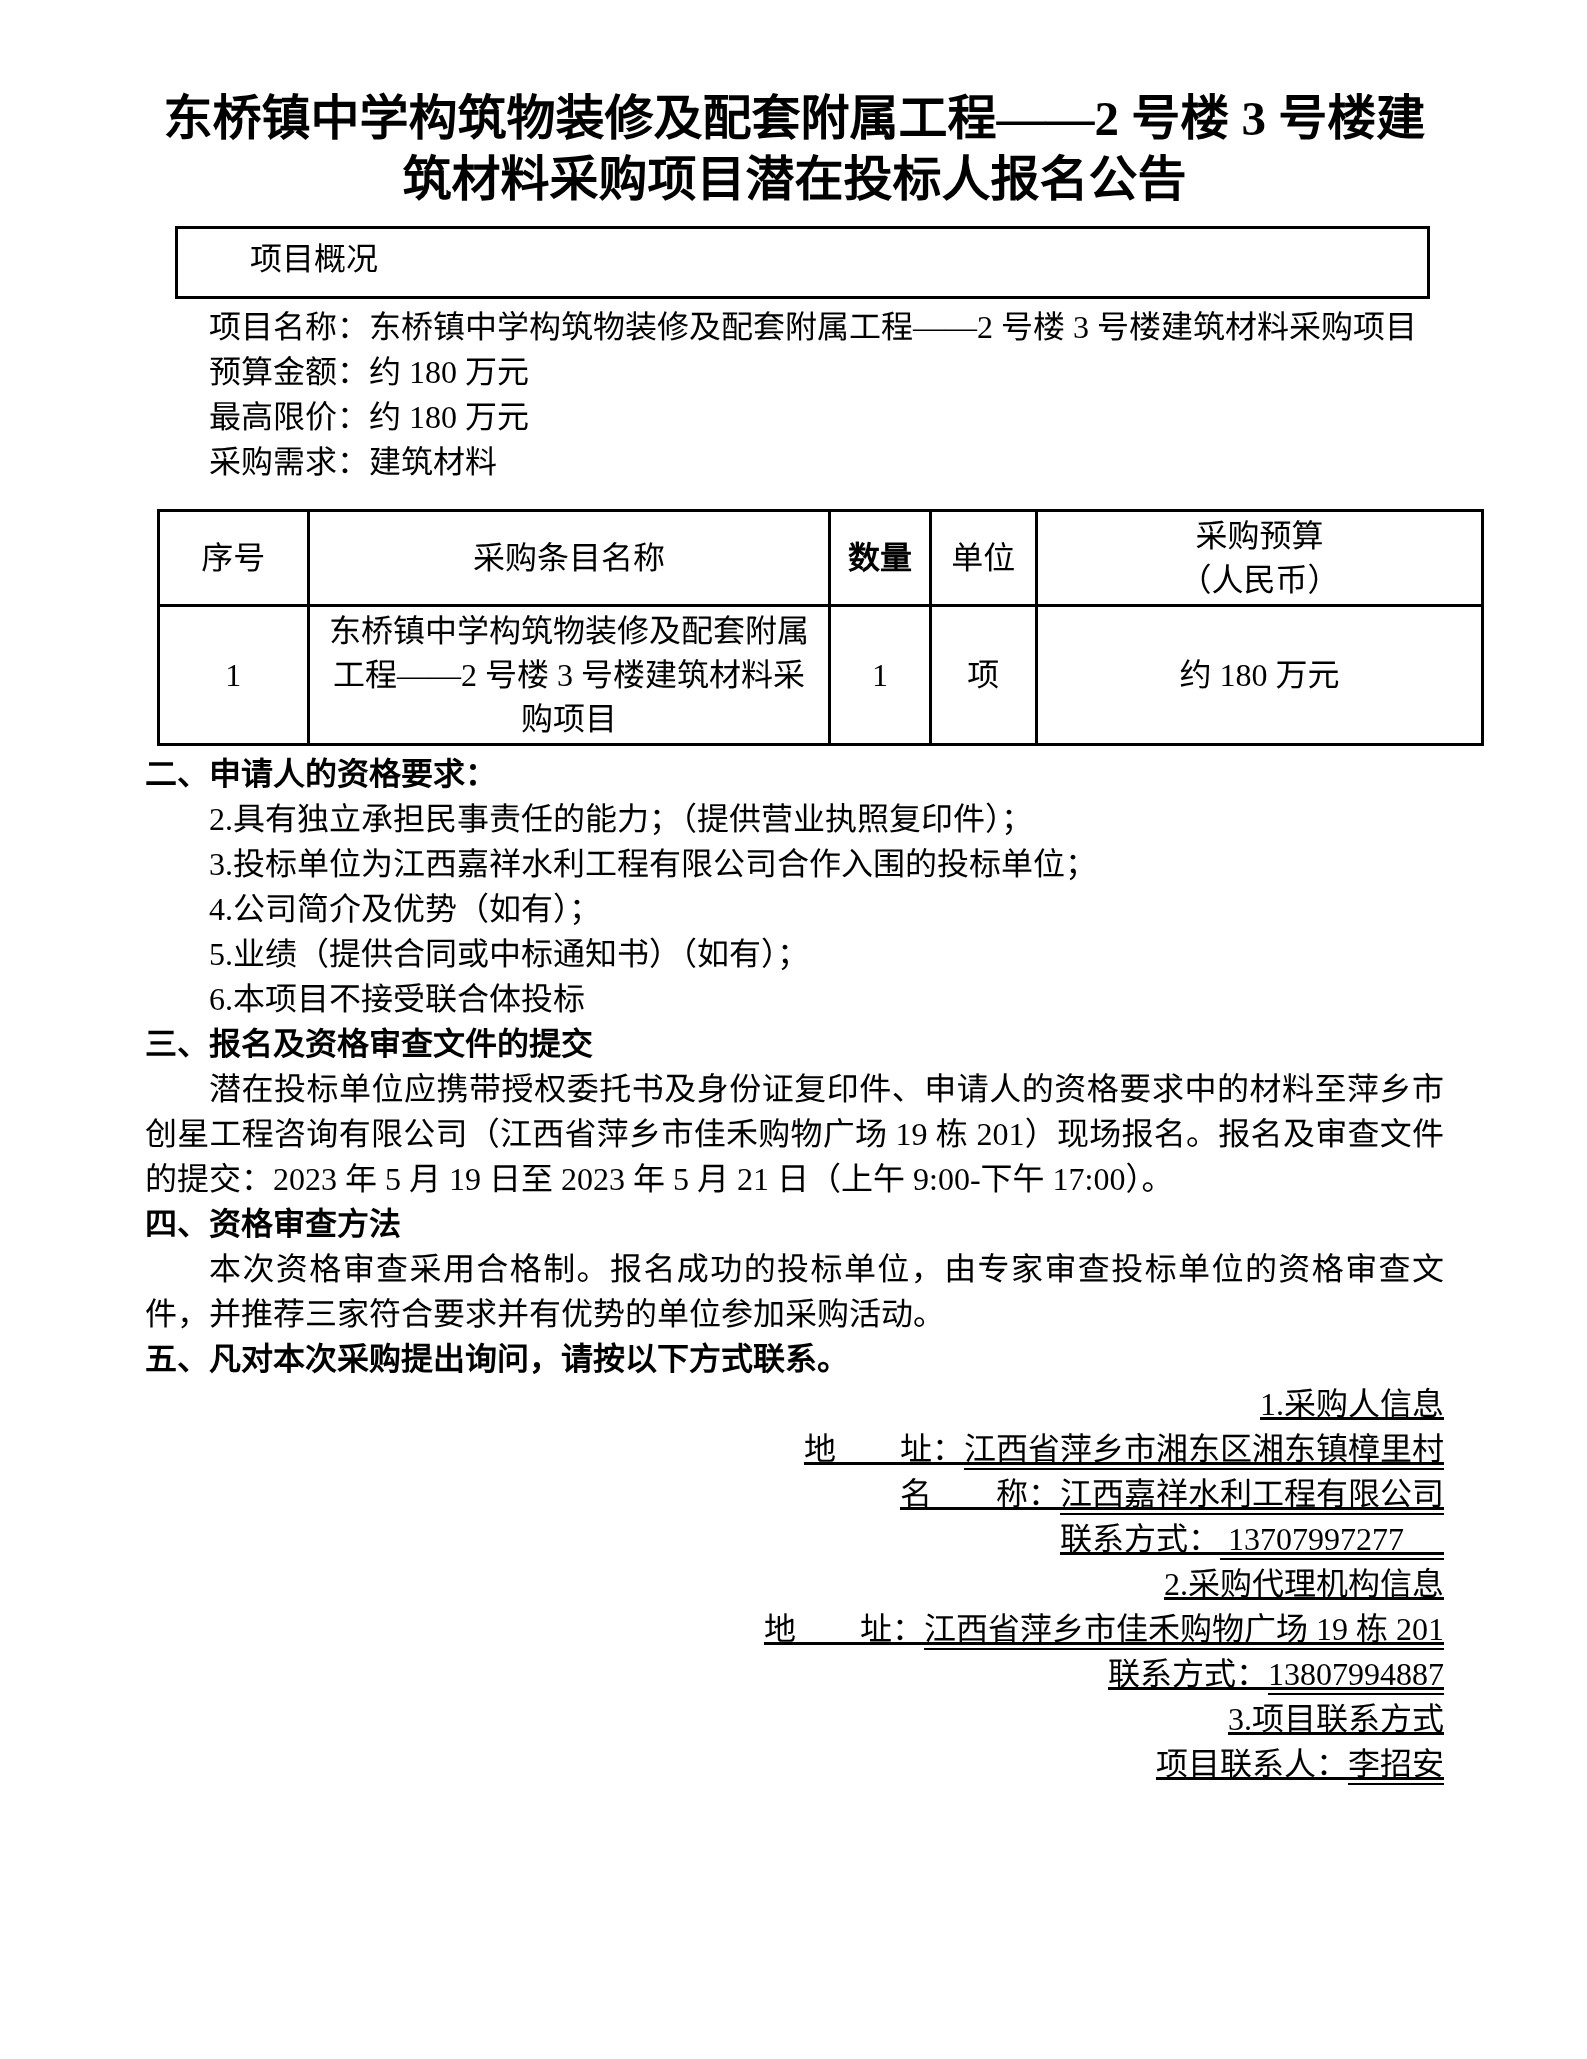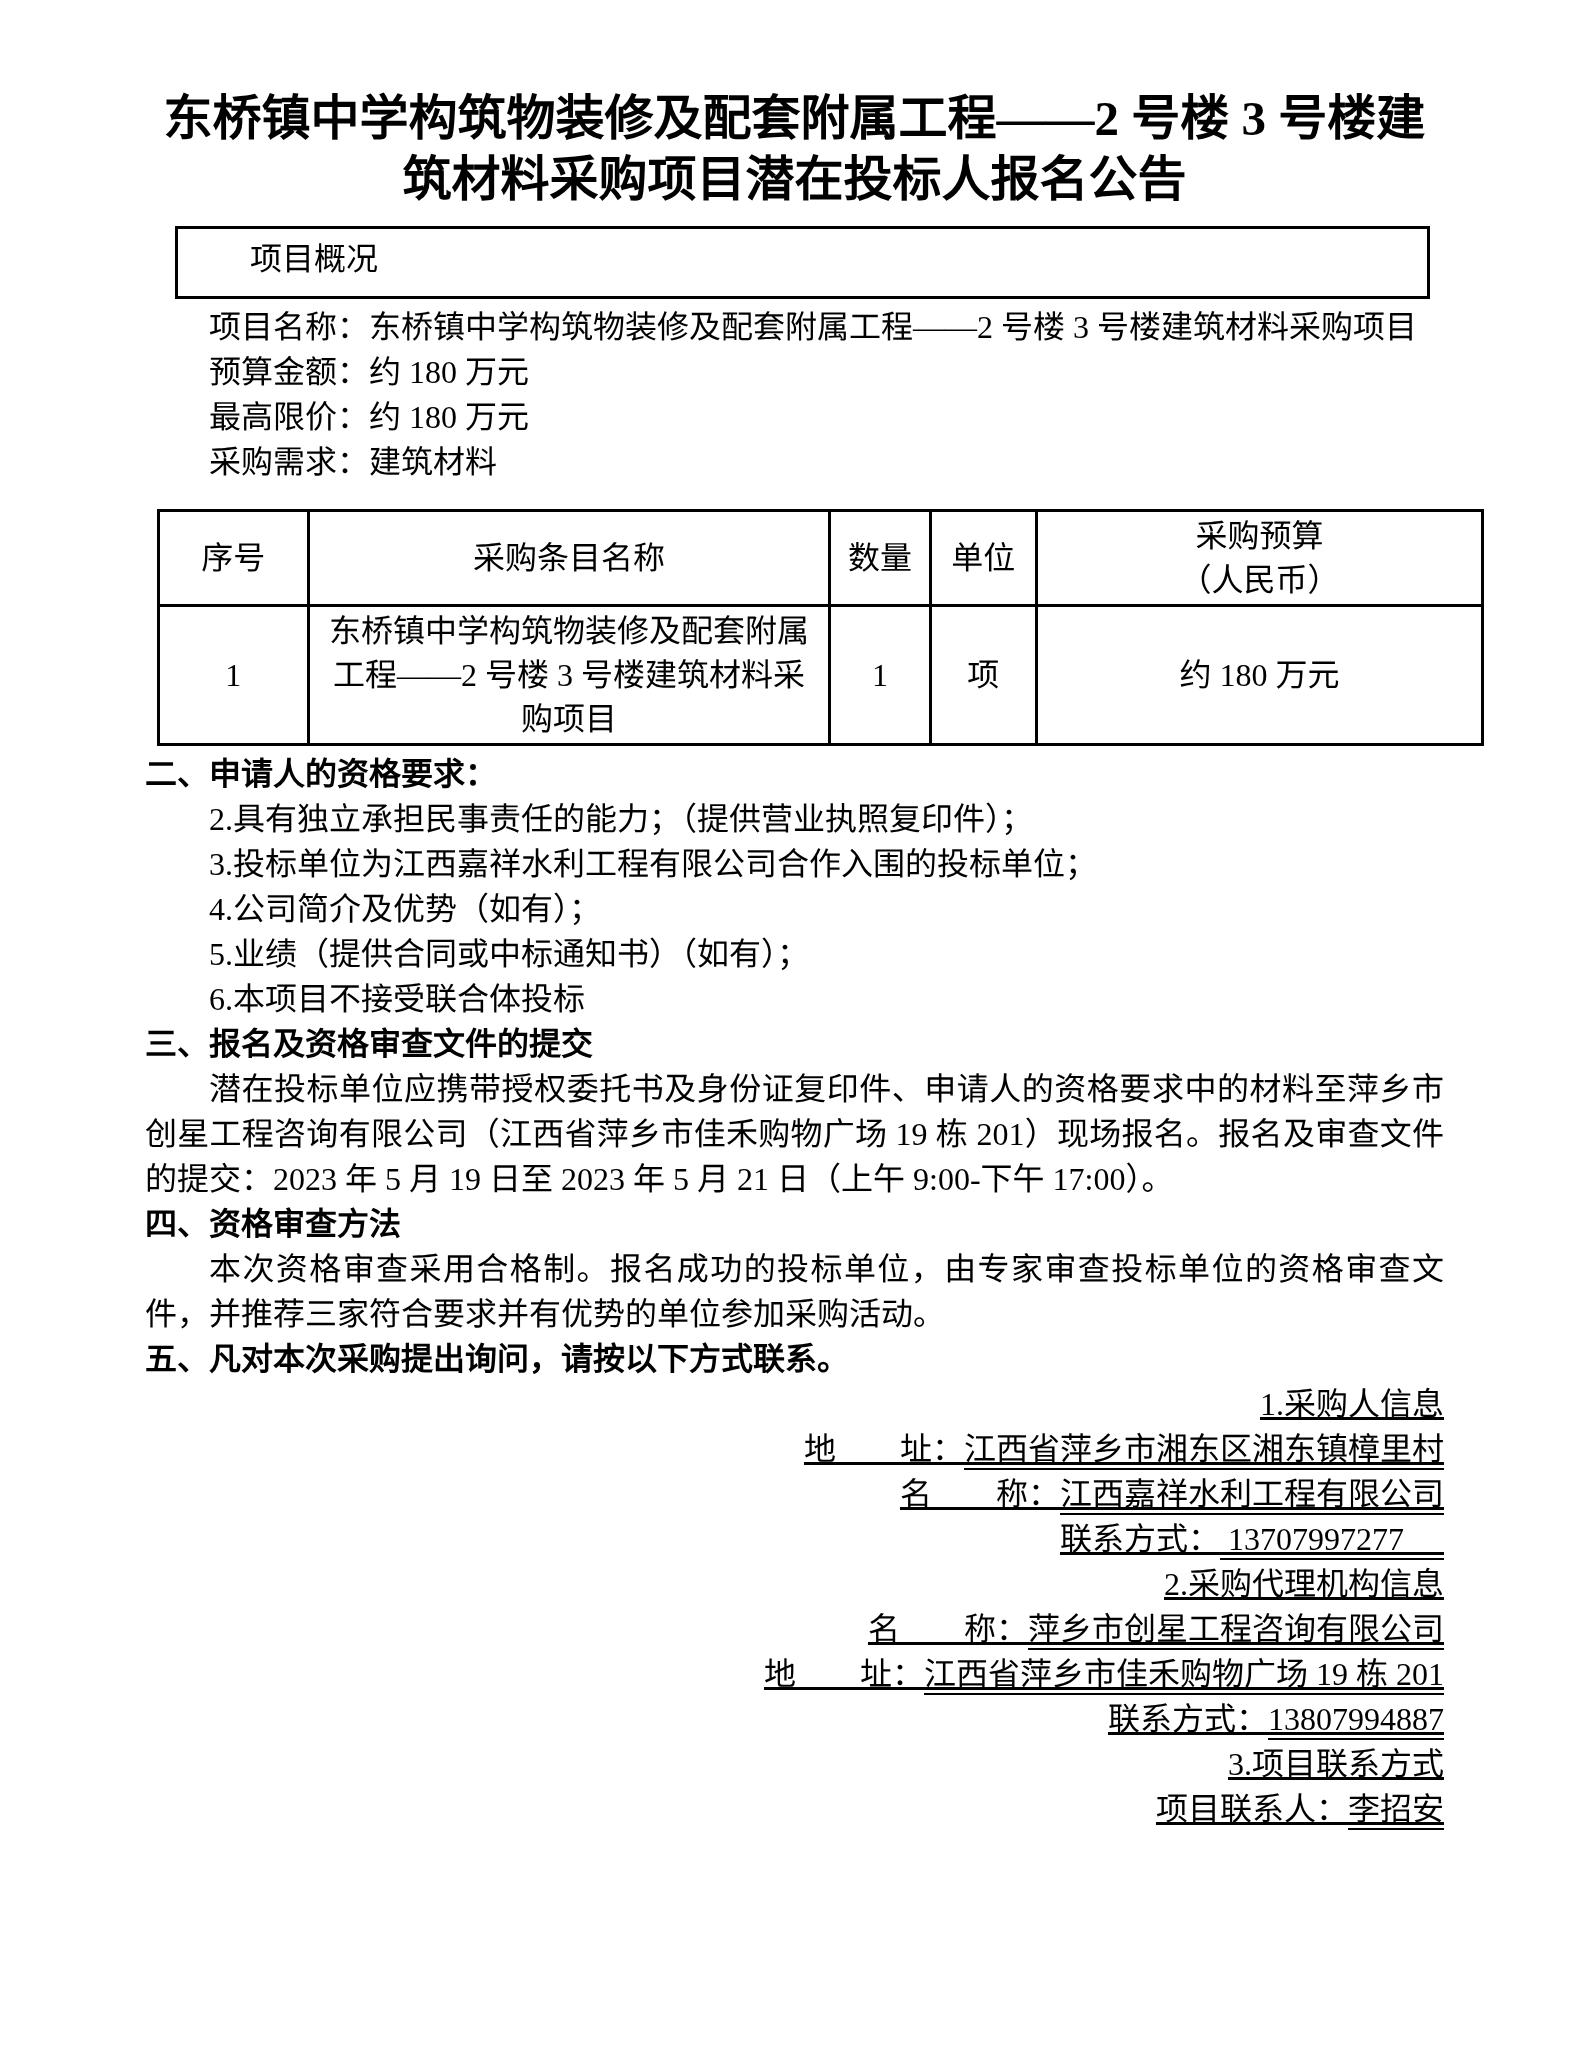--- a/index.html
+++ b/index.html
@@ -49,21 +49,21 @@
   .proc-table td {
     border: 3px solid #000;
     vertical-align: middle;
     padding: 2px 10px;
     line-height: 44px;
   }
   .proc-table .hdr-row td { height: 84px; }
   .proc-table .data-row td { height: 124px; }
   .col-no     { width: 11.3%; }
   .col-item   { width: 39.4%; }
-  .col-qty    { width: 7.6%;  }
+  .col-qty    { width: 7.6%; font-weight: bold;  }
   .col-unit   { width: 8.0%;  }
   .col-budget { width: 33.7%; }
   .contact-line { margin-left: 43px; text-align: right; text-decoration: underline; }
 </style>
 </head>
 <body>
 
 <div class="page">
 
   <h1 class="doc-title">东桥镇中学构筑物装修及配套附属工程——2 号楼 3 号楼建筑材料采购项目潜在投标人报名公告</h1>
@@ -110,20 +110,19 @@
   <p class="indent">本次资格审查采用合格制。报名成功的投标单位，由专家审查投标单位的资格审查文件，并推荐三家符合要求并有优势的单位参加采购活动。</p>
 
   <p class="sec-heading">五、凡对本次采购提出询问，请按以下方式联系。</p>
 
   <div class="contact-block">
     <p class="contact-line">1.采购人信息</p>
     <p class="contact-line"><span>地　　址：</span><span class="u">江西省萍乡市湘东区湘东镇樟里村</span></p>
     <p class="contact-line"><span>名　　称：</span><span class="u">江西嘉祥水利工程有限公司</span></p>
     <p class="contact-line"><span>联系方式：</span><span class="u"> 13707997277　 </span></p>
     <p class="contact-line">2.采购代理机构信息</p>
-    <p class="contact-line"><span>名　　称：</span><span class="u">萍乡市创星工程咨询有限公司</span></p>
     <p class="contact-line"><span>地　　址：</span><span class="u">江西省萍乡市佳禾购物广场 19 栋 201</span></p>
     <p class="contact-line"><span>联系方式：</span><span class="u">13807994887</span></p>
     <p class="contact-line">3.项目联系方式</p>
     <p class="contact-line"><span>项目联系人：</span><span class="u">李招安</span></p>
   </div>
 
 </div>
 
 </body></html>

